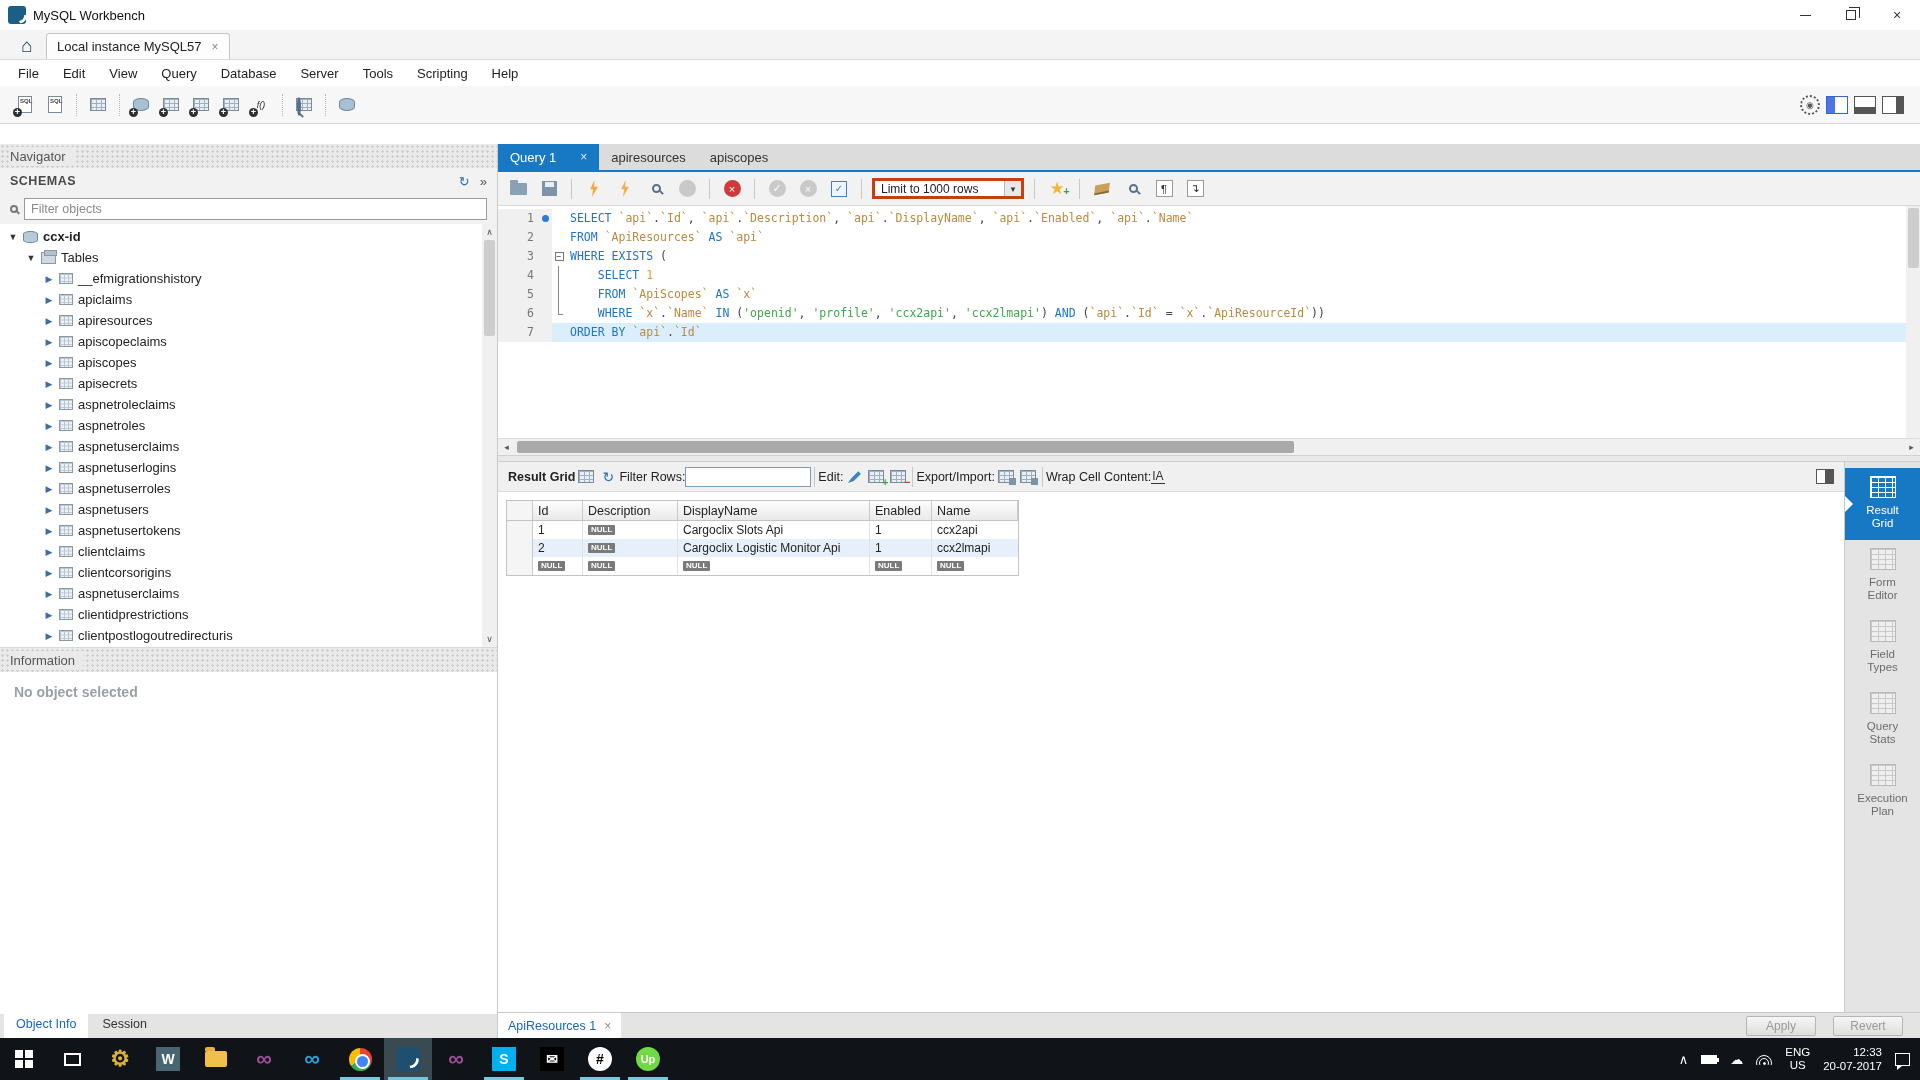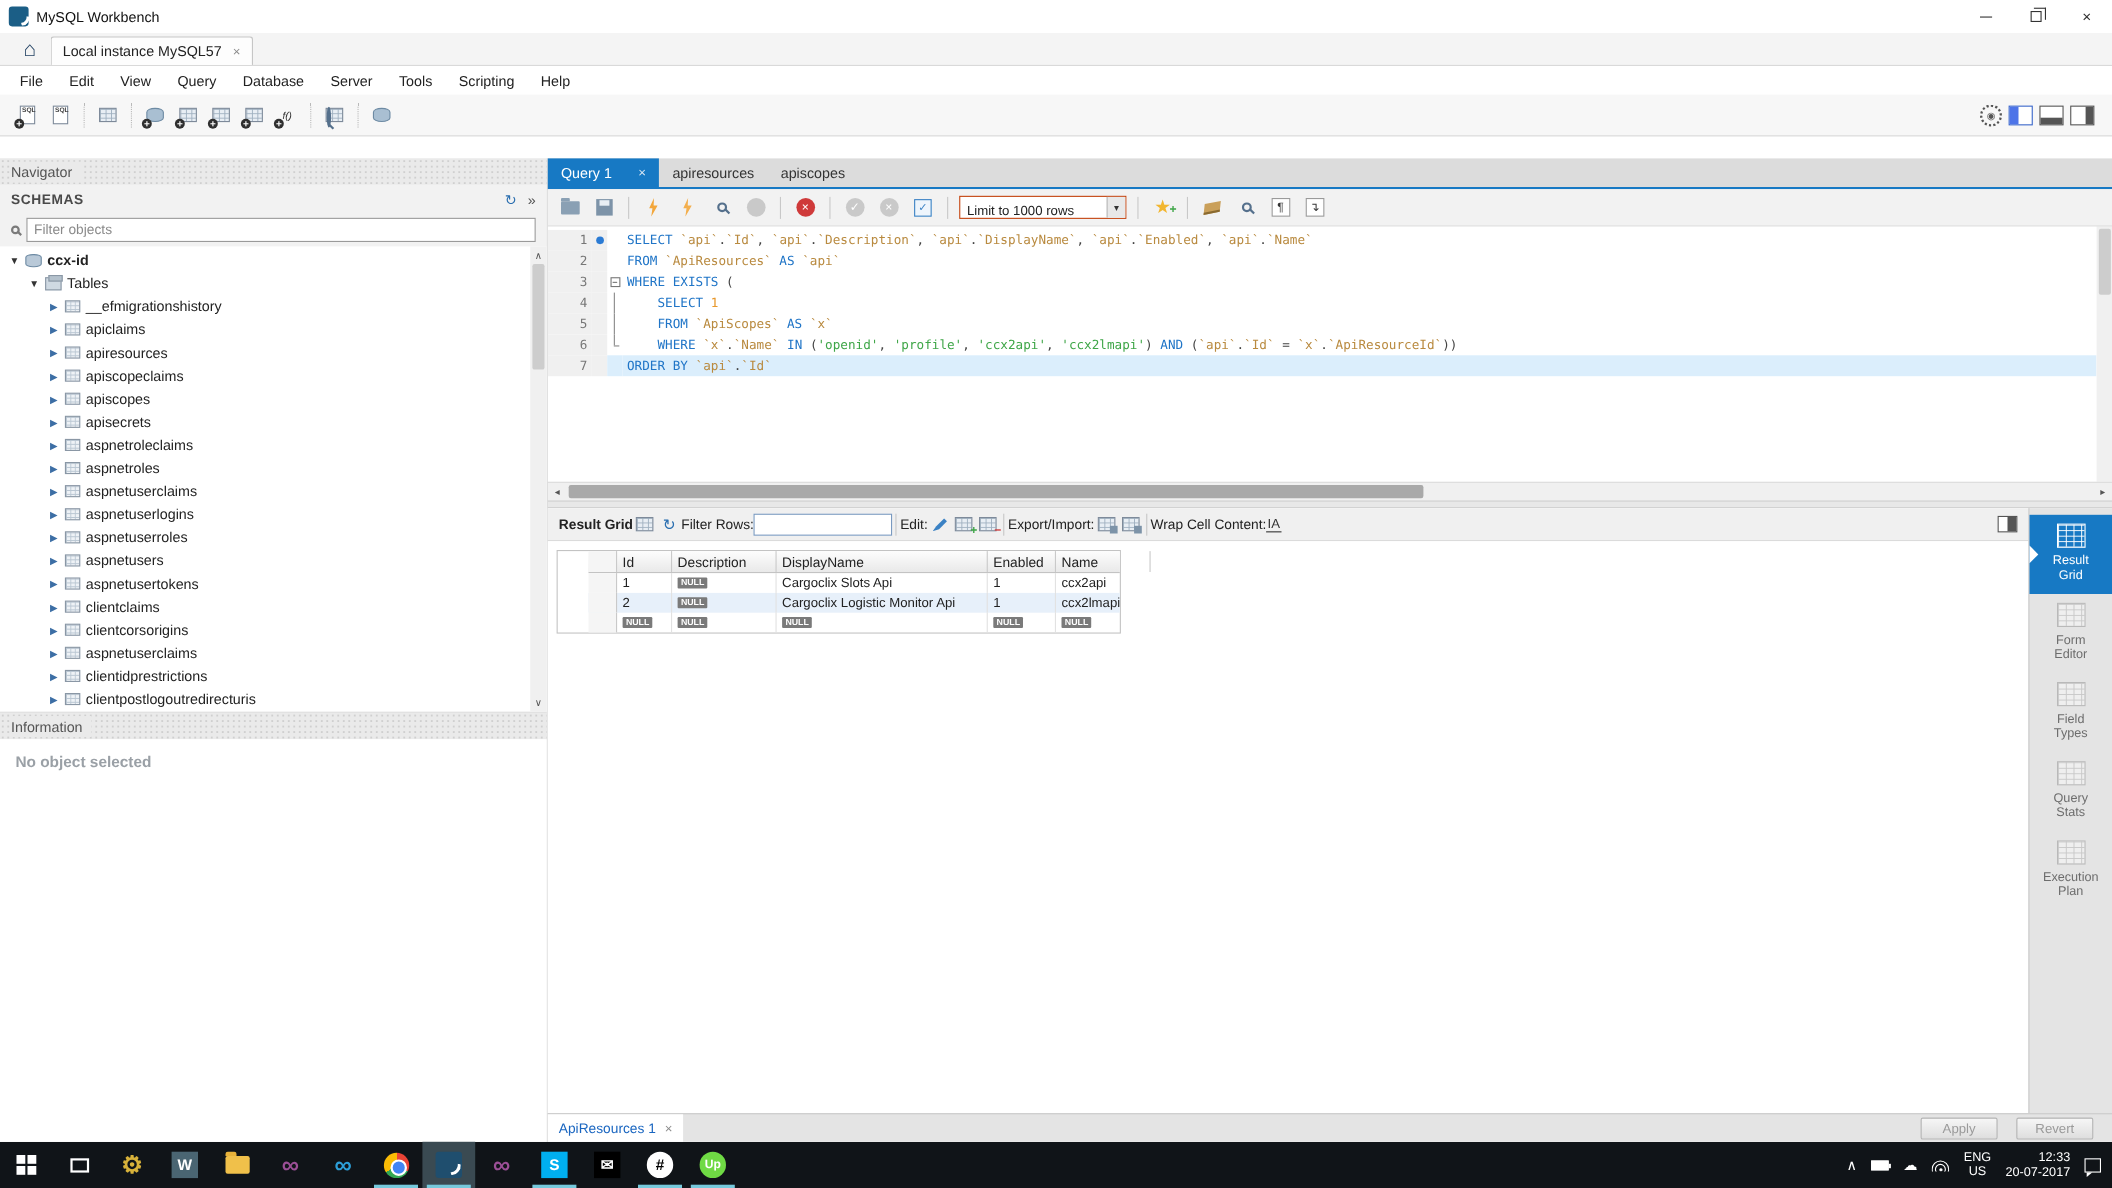--- a/index.html
+++ b/index.html
@@ -100,21 +100,21 @@
   .sb-sep { width:1px; height:20px; background:#c8c8c8; margin:0 3px; }
   .folder-ic { width:17px; height:12px; background:#8aa0b4; border-radius:1px; position:relative; }
   .folder-ic::before { content:""; position:absolute; top:-3px; left:0; width:8px; height:3px; background:#8aa0b4; border-radius:1px 1px 0 0; }
   .floppy { width:15px; height:15px; background:#7d93a8; position:relative; }
   .floppy::before { content:""; position:absolute; top:1px; left:3px; width:9px; height:5px; background:#e8eef4; }
   .bolt { width:11px; height:17px; background:#f3a73c; clip-path:polygon(55% 0,15% 55%,42% 55%,32% 100%,85% 40%,52% 40%); }
   .bolt.dim { opacity:.9; }
   .circle-ic { width:17px; height:17px; border-radius:50%; display:flex; align-items:center; justify-content:center; font-size:11px; color:#fff; }
   .c-gray { background:#c9c9c9; } .c-red { background:#cf3a3a; } 
   .autoc { width:16px; height:16px; border:1px solid #3b82c4; background:#eef5fc; display:flex; align-items:center; justify-content:center; color:#3b82c4; font-size:10px; }
-  .limit-box { height:21px; width:152px; border:1px solid #c2410c; background:#fff; display:flex; align-items:flex-end; font-size:12px; color:#222; }
+  .limit-box { height:21px; width:152px; border:3px solid #c2410c; background:#fff; display:flex; align-items:flex-end; font-size:12px; color:#222; }
   .limit-box .lt { flex:1; padding:0 6px; white-space:nowrap; }
   .limit-caret { width:17px; height:100%; background:#e8e8e8; border-left:1px solid #b9b9b9; display:flex; align-items:center; justify-content:center; font-size:9px; color:#333; }
   .star { color:#f2b630; font-size:17px; line-height:17px; position:relative; }
   .star::after { content:"+"; position:absolute; right:-5px; bottom:-3px; color:#3fa648; font-size:11px; font-weight:bold; }
   .broom { width:14px; height:10px; background:#caa05a; transform:skewX(-18deg) rotate(-12deg); border-bottom:2px solid #8a6a30; }
   .boxed-glyph { width:17px; height:17px; border:1px solid #9a9a9a; background:#fff; display:flex; align-items:center; justify-content:center; font-size:11px; color:#333; }
 
   .editor-wrap { height:232px; display:flex; min-width:0; }
   .editor { flex:1; display:flex; flex-direction:column; background:#fff; overflow:hidden; font-family:"DejaVu Sans Mono", monospace; font-size:11.5px; padding-top:3px; }
   .sqlrow { height:19px; display:flex; align-items:center; }
@@ -150,21 +150,21 @@
   .gridp { width:16px; height:13px; border:1px solid #7e8a9a; background-image:linear-gradient(#9fb0c0 1px, transparent 1px), linear-gradient(90deg,#9fb0c0 1px, transparent 1px); background-size:5px 4px; background-color:#e8eef4; position:relative; }
   .gridp.add::after { content:"+"; position:absolute; right:-5px; bottom:-6px; color:#3fa648; font-weight:bold; font-size:11px; }
   .gridp.del::after { content:"−"; position:absolute; right:-5px; bottom:-6px; color:#cf3a3a; font-weight:bold; font-size:11px; }
   .gridp.exp::after { content:""; position:absolute; right:-3px; bottom:-3px; width:7px; height:7px; background:#7d93a8; }
   .wrap-ic { font-size:12px; color:#333; border-bottom:1px solid #333; padding:0 1px; }
   .rt-spacer { flex:1; }
   .half-panel { width:18px; height:15px; border:1px solid #555; background:#fff; position:relative; }
   .half-panel::before { content:""; position:absolute; right:0; top:0; bottom:0; width:8px; background:#555; }
 
   .grid-region { flex:1; background:#fff; padding:8px 0 0 8px; overflow:hidden; }
-  .rgrid { width:513px; border:1px solid #c3c3c3; font-size:12px;padding-left:28px; }
+  .rgrid { width:513px; border:1px solid #c3c3c3; font-size:12px; }
   .rg-row { display:flex; height:18px; align-items:stretch; }
   .rg-row.header { height:20px; background:linear-gradient(#fdfdfd,#e9e9e9); border-bottom:1px solid #c3c3c3; font-size:12.5px; color:#222; }
   .rg-cell { border-right:1px solid #e2e2e2; padding:1px 5px; display:flex; align-items:center; overflow:hidden; white-space:nowrap; }
   .rg-row.header .rg-cell { border-right:1px solid #c9c9c9; }
   .rg-sel { width:26px; flex:none; border-right:1px solid #c9c9c9; background:#f5f5f5; }
   .rg-c0 { width:50px; flex:none; } .rg-c1 { width:95px; flex:none; } .rg-c2 { width:192px; flex:none; }
   .rg-c3 { width:62px; flex:none; } .rg-c4 { width:86px; flex:none; border-right:none; }
   .rg-row.alt { background:#e7f0fa; }
   .null-badge { background:#7a7a7a; color:#fff; font-size:8px; font-weight:bold; padding:1px 3px; border-radius:1px; line-height:8px; }
 
@@ -436,20 +436,24 @@
           <span class="ts-thumb"></span>
           <span class="ts-space"></span>
           <span class="ts-arrow">∨</span>
         </div>
       </div>
       <div class="dotted-header">
         <span>Information</span>
       </div>
       <div class="info-body">
         <span class="no-obj">No object selected</span>
+      </div>
+      <div class="side-tabs">
+        <span class="side-tab active">Object Info</span>
+        <span class="side-tab">Session</span>
       </div>
     </div>
 
     <div class="main">
       <div class="qtabs">
           <div class="qtab active">
             <span>Query 1</span>
             <span class="tab-x">×</span>
           </div>
           <div class="qtab">

